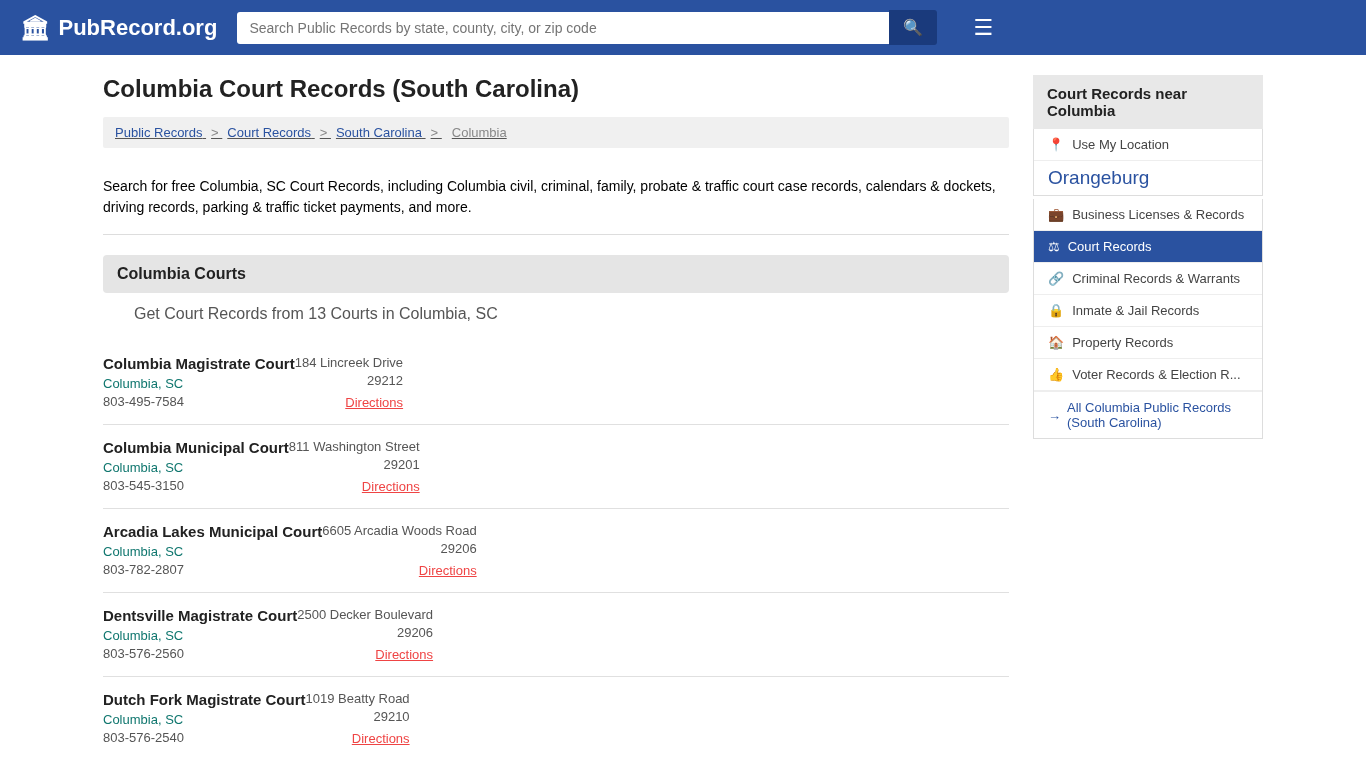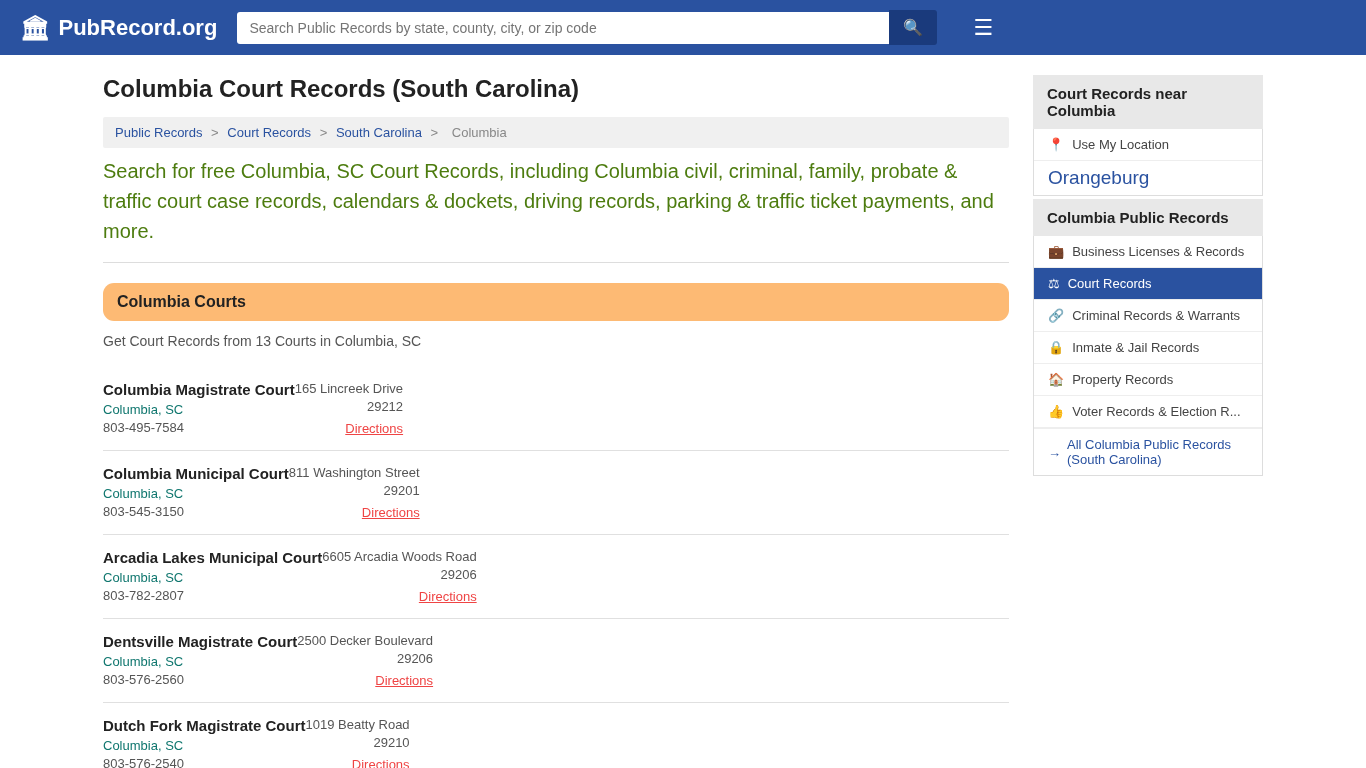--- a/index.html
+++ b/index.html
@@ -82,54 +82,56 @@
       color: #222;
       margin-bottom: 14px;
     }
 
     
     .breadcrumb {
       background: #f0f0f0;
       padding: 8px 12px;
       font-size: 13px;
       color: #555;
-      margin-bottom: 8px;
+      margin-bottom: 28px;
       border-radius: 2px;
+      text-decoration: underline;
     }
     .breadcrumb a {
       color: #2a52a0;
       text-decoration: none;
     }
     .breadcrumb span { margin: 0 5px; color: #888; }
 
     
     .description {
-      font-size: 20px;
-      color: #4d7c0f;
+      font-size: 14px;
+      color: #000000;
       line-height: 1.5;
       margin-bottom: 20px;
       padding-bottom: 16px;
       border-bottom: 1px solid #ddd;
     }
 
     
     .section-header {
-      background: #fdba74;
+      background: #e5e5e5;
       padding: 10px 14px;
       font-size: 16px;
       font-weight: bold;
       color: #222;
       margin-bottom: 12px;
-      border-radius: 11px;
+      border-radius: 4px;
     }
 
     .courts-count {
-      font-size: 14px;
+      font-size: 16px;
       color: #555;
       margin-bottom: 18px;
+      margin-left: 31px;
     }
 
     
     .court-entry {
       display: flex;
       justify-content: flex-start;
       padding: 14px 0;
       border-bottom: 1px solid #e0e0e0;
     }
     .court-entry:last-child {
@@ -275,21 +277,21 @@
 
     <div>
 
       <div class="court-entry">
         <div class="court-left">
           <div class="court-name">Columbia Magistrate Court</div>
           <div class="court-city">Columbia, SC</div>
           <div class="court-phone">803-495-7584</div>
         </div>
         <div class="court-right">
-          <div class="court-address">165 Lincreek Drive</div>
+          <div class="court-address">184 Lincreek Drive</div>
           <div class="court-zip">29212</div>
           <a class="directions-link" href="#">Directions</a>
         </div>
       </div>
 
       <div class="court-entry">
         <div class="court-left">
           <div class="court-name">Columbia Municipal Court</div>
           <div class="court-city">Columbia, SC</div>
           <div class="court-phone">803-545-3150</div>
@@ -350,21 +352,20 @@
       <div class="sidebar-list">
         <div class="sidebar-location">
           <span style="color:#cc3333;">📍</span>
           <span>Use My Location</span>
         </div>
         <div class="sidebar-location-item">Orangeburg</div>
       </div>
     </div>
 
     <div class="sidebar-section">
-      <div class="sidebar-title">Columbia Public Records</div>
       <div class="sidebar-list">
 
         <div class="sidebar-item">
           <span>💼</span>
           <span>Business Licenses &amp; Records</span>
         </div>
 
         <div class="sidebar-item active">
           <span>⚖</span>
           <span>Court Records</span>

